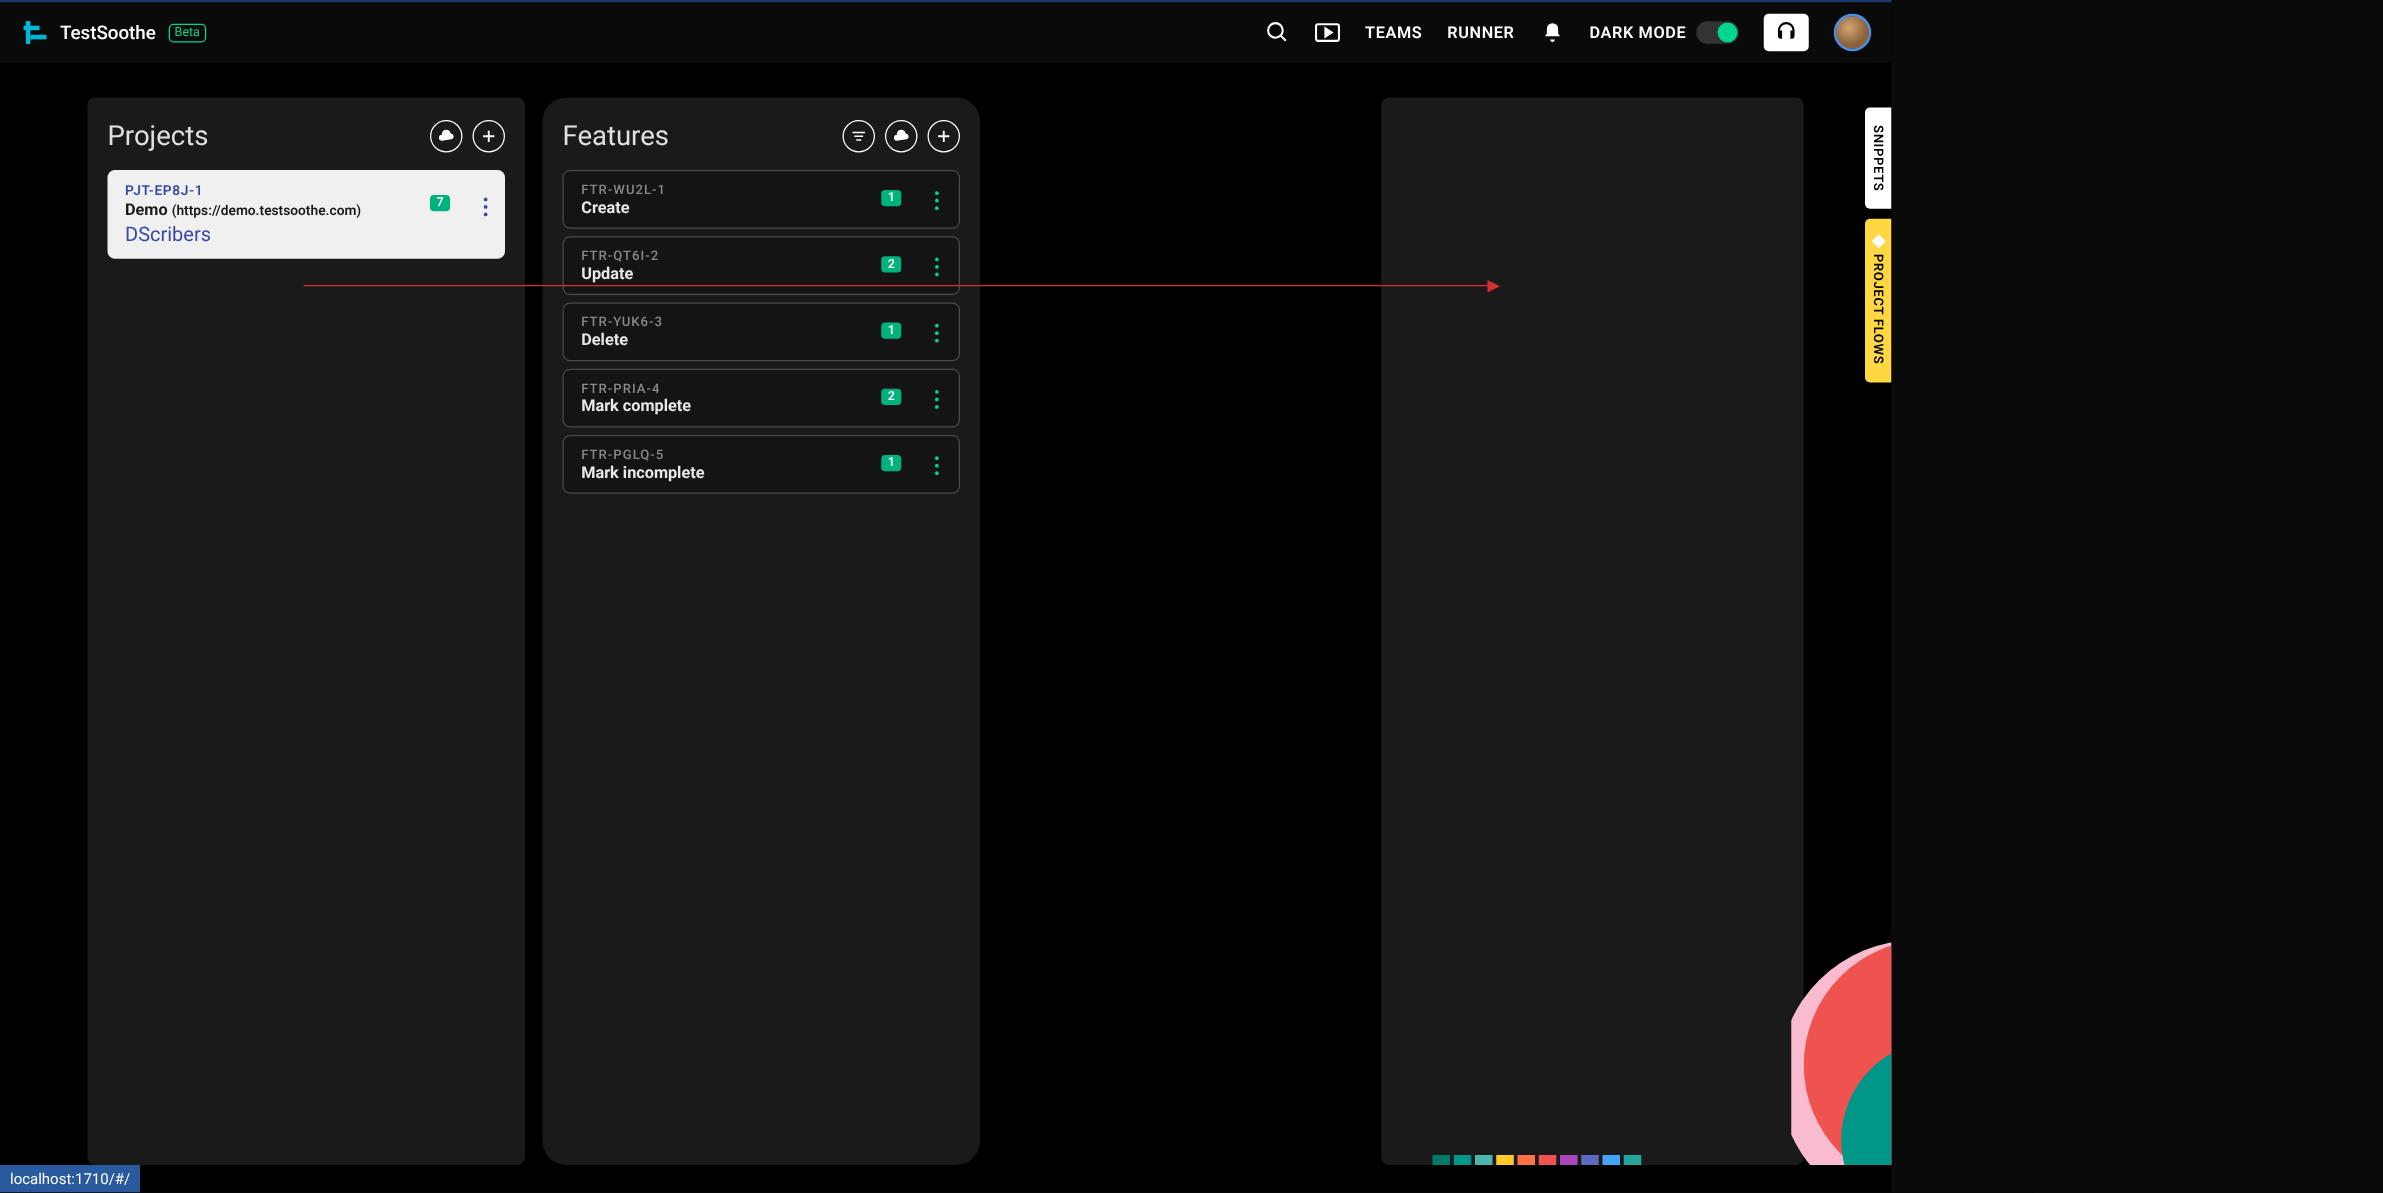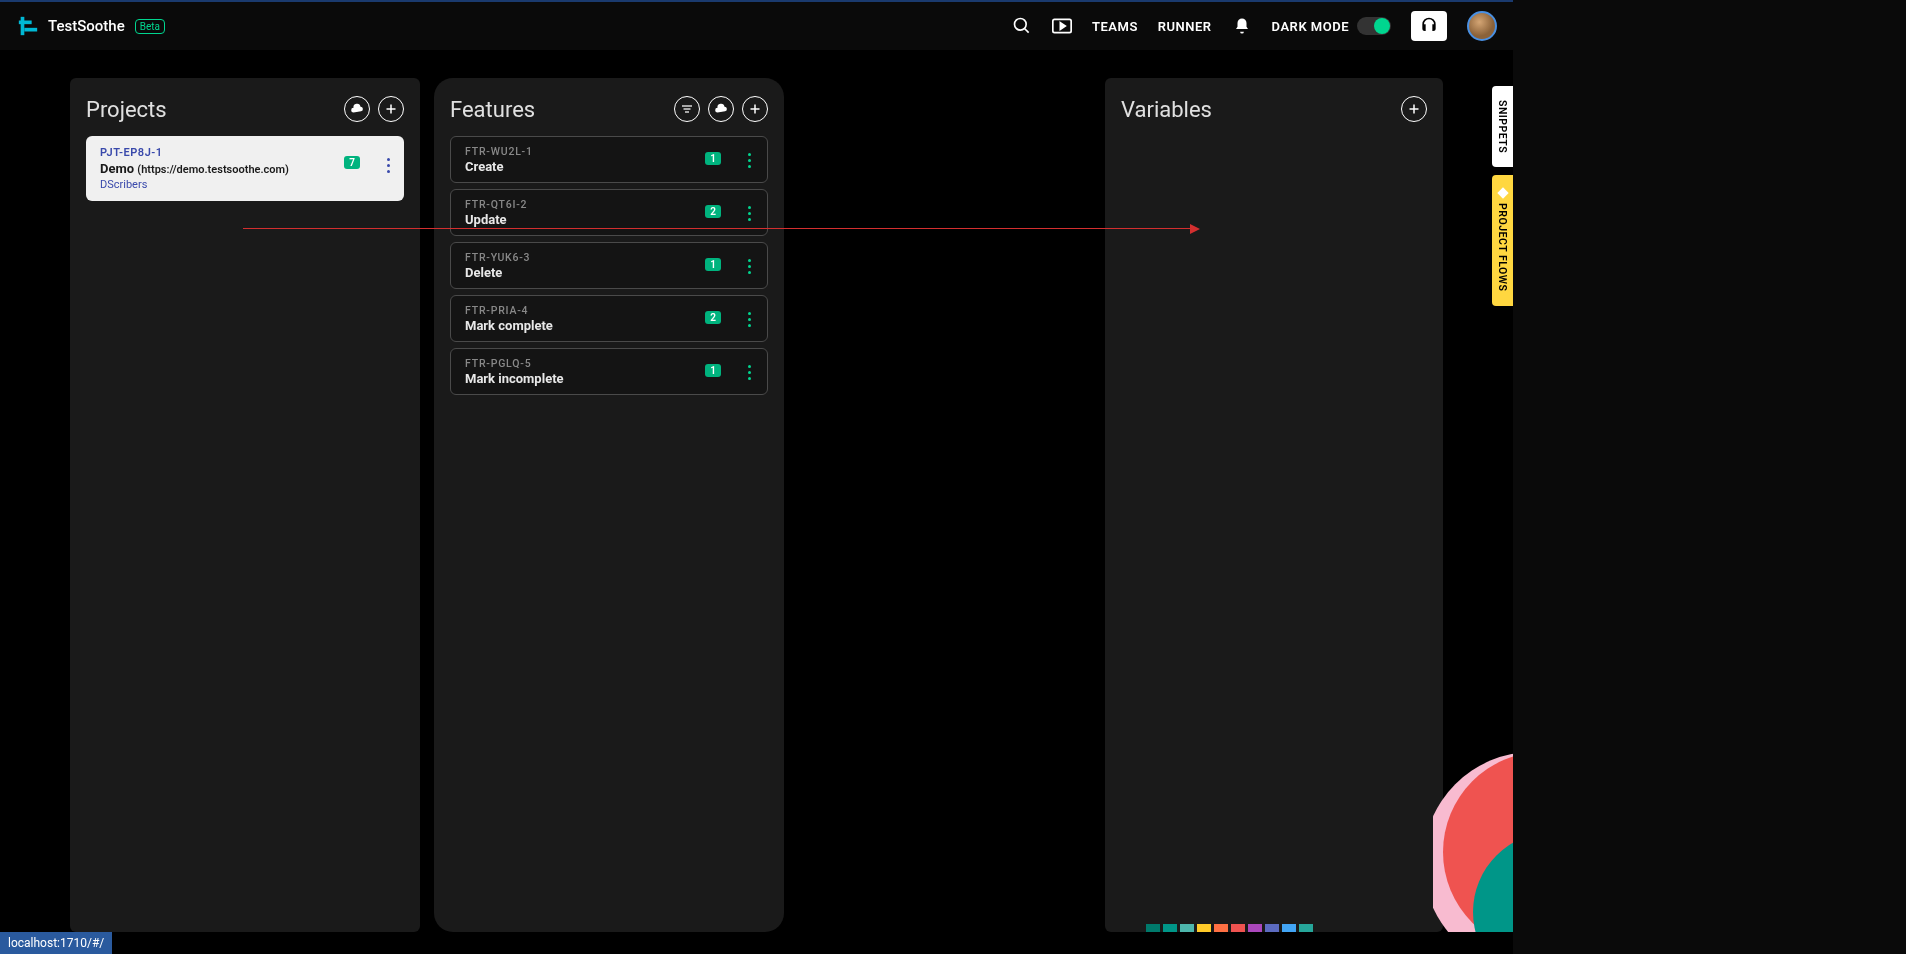--- a/index.html
+++ b/index.html
@@ -26,21 +26,21 @@
 .panel-variables { width: 338px; }
 .panel-header { display: flex; align-items: center; margin-bottom: 14px; }
 .panel-title { font-size: 22px; font-weight: 400; color: #e0e0e0; }
 .panel-actions { margin-left: auto; display: flex; gap: 8px; }
 .circ-btn { width: 26px; height: 26px; border: 1.5px solid #fff; border-radius: 50%; display: flex; align-items: center; justify-content: center; cursor: pointer; background: transparent; }
 .project-card { background: #f0f0f0; border-radius: 6px; padding: 10px 46px 10px 14px; color: #333; position: relative; }
 .proj-id { font-size: 11px; color: #3949ab; font-weight: 600; letter-spacing: .5px; }
 .proj-name-row { margin-top: 2px; font-size: 13px; }
 .proj-name { font-weight: 700; color: #1a1a1a; }
 .proj-url { font-weight: 600; color: #1a1a1a; font-size: 11px; }
-.proj-org { font-size: 11px; color: #3949ab; margin-top: 2px; }
+.proj-org { font-size: 16px; color: #3949ab; margin-top: 2px; }
 .badge { background: #00b37e; color: #fff; font-size: 10px; font-weight: 600; border-radius: 3px; padding: 1px 5px; }
 .proj-badge { position: absolute; right: 44px; top: 20px; }
 .kebab { position: absolute; right: 10px; top: 18px; display: flex; flex-direction: column; gap: 3px; cursor: pointer; padding: 4px; }
 .kebab span { width: 3px; height: 3px; background: #3949ab; border-radius: 50%; }
 .feature-card { background: #141414; border: 1px solid #4a4a4a; border-radius: 6px; padding: 8px 46px 8px 14px; margin-bottom: 6px; position: relative; cursor: pointer; }
 .feat-id { font-size: 10.5px; color: #888; letter-spacing: .8px; font-weight: 500; }
 .feat-name { font-size: 13px; font-weight: 700; color: #e8e8e8; margin-top: 1px; }
 .feat-badge { position: absolute; right: 46px; top: 15px; }
 .feat-kebab { position: absolute; right: 12px; top: 12px; display: flex; flex-direction: column; gap: 3px; cursor: pointer; padding: 4px; }
 .feat-kebab span { width: 3px; height: 3px; background: #00d68f; border-radius: 50%; }
@@ -232,31 +232,20 @@
               <span></span>
               <span></span>
             </div>
           </div>
         </div>
     </div>
 
     <div class="panel-spacer"></div>
 
     <div class="panel panel-variables">
-      <div class="panel-header">
-        <div class="panel-title">Variables</div>
-        <div class="panel-actions">
-          <div class="circ-btn">
-            <svg width="12" height="12" viewBox="0 0 24 24" stroke="#fff" stroke-width="3">
-                <line x1="12" y1="3" x2="12" y2="21"></line>
-                <line x1="3" y1="12" x2="21" y2="12"></line>
-              </svg>
-          </div>
-        </div>
-      </div>
     </div>
 
   </div>
 
   <div class="side-tabs">
     <div class="side-tab">SNIPPETS</div>
     <div class="side-tab side-tab-yellow">
       <span class="diamond"></span>
       <span>PROJECT FLOWS</span>
     </div>

